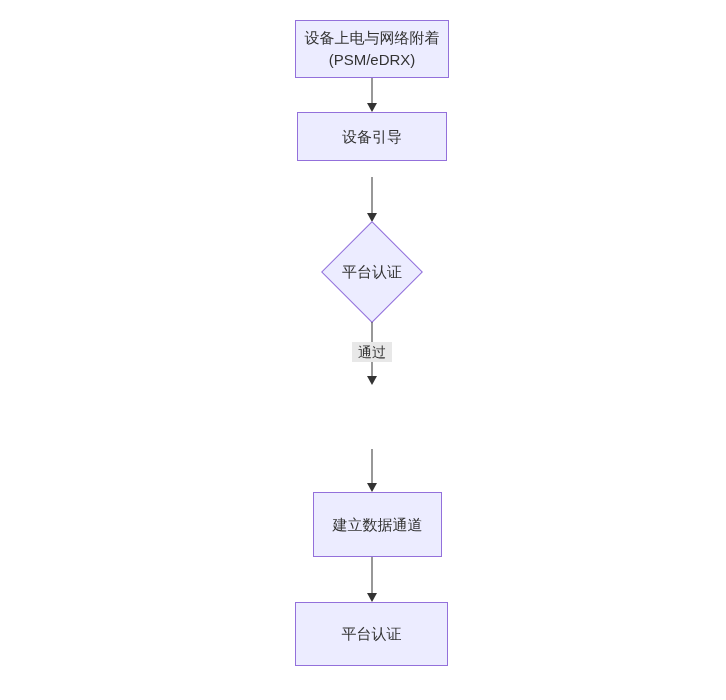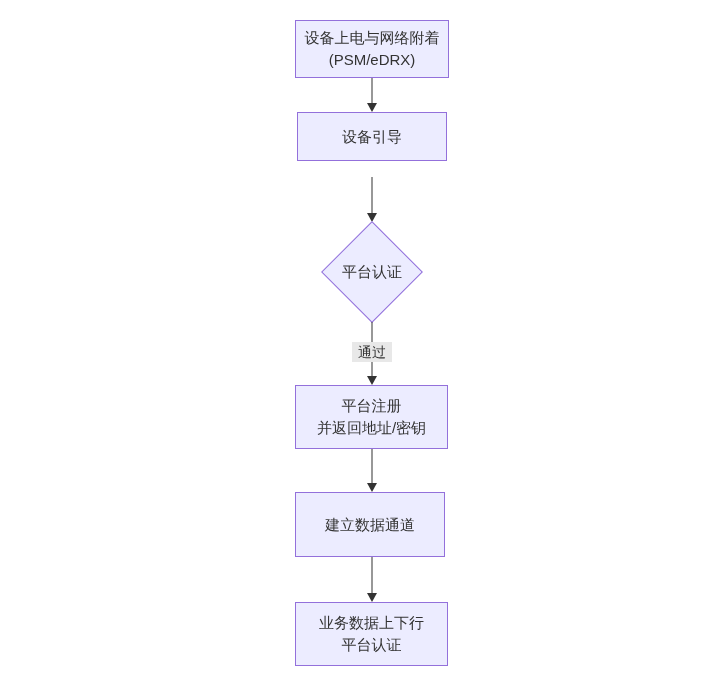--- a/index.html
+++ b/index.html
@@ -111,37 +111,32 @@
 
   <div class="diamond-shape" style="left:336px; top:236px;"></div>
   <div class="diamond-label" style="left:312px; top:261px;">平台认证</div>
 
   <div class="edge" style="left:372px; top:322px; height:63px;">
     <div class="edge-line"></div>
     <div class="edge-label" style="top:20px;">通过</div>
     <div class="edge-arrowhead"></div>
   </div>
 
-  <div class="node" style="left:295px; top:385px; width:153px; height:64px;">
-    <div class="node-line">平台注册</div>
-    <div class="node-line">并返回地址/密钥</div>
-  </div>
 
   <div class="edge" style="left:372px; top:449px; height:43px;">
     <div class="edge-line"></div>
     <div class="edge-arrowhead"></div>
   </div>
 
-  <div class="node" style="left:295px; top:492px; width:150px; height:65px;">
+  <div class="node" style="left:313px; top:492px; width:129px; height:65px;">
     <div class="node-line">建立数据通道</div>
   </div>
 
   <div class="edge" style="left:372px; top:557px; height:45px;">
     <div class="edge-line"></div>
     <div class="edge-arrowhead"></div>
   </div>
 
   <div class="node" style="left:295px; top:602px; width:153px; height:64px;">
-    <div class="node-line">业务数据上下行</div>
     <div class="node-line">平台认证</div>
   </div>
 
 </div>
 
 </body></html>

